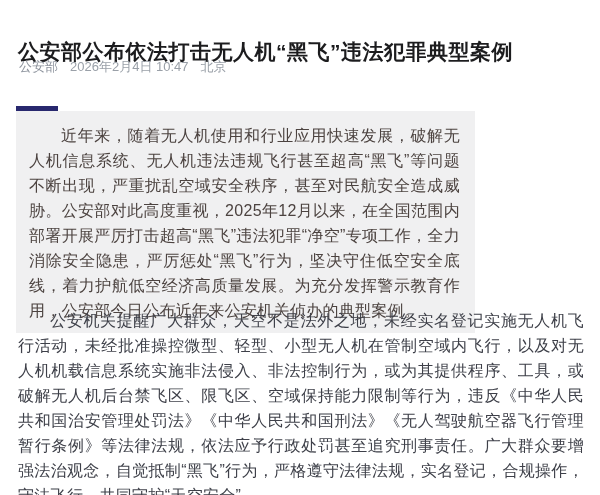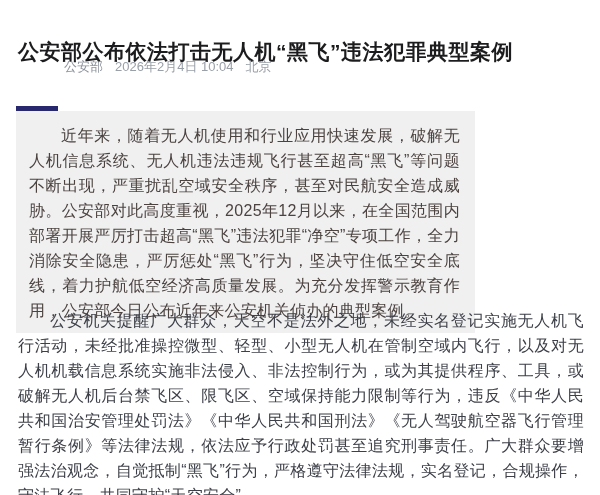--- a/index.html
+++ b/index.html
@@ -29,21 +29,21 @@
   .byline {
     position: absolute;
     left: 19px;
     top: 58px;
     display: flex;
     align-items: center;
     gap: 12px;
     font-size: 13px;
     color: #9aa0a8;
   }
-  .byline .source { color: #8d939d; margin-left: 45px; }
+  .byline .source { color: #8d939d; }
   .accent-bar {
     position: absolute;
     left: 16px;
     top: 106px;
     width: 42px;
     height: 5px;
     background: #28286e;
   }
   .lead-block {
     position: absolute;
@@ -79,21 +79,21 @@
 </style>
 </head>
 <body>
 
 <div class="page">
 
   <h1 class="article-title">公安部公布依法打击无人机“黑飞”违法犯罪典型案例</h1>
 
   <div class="byline">
     <span class="source">公安部</span>
-    <span class="datetime">2026年2月4日 10:04</span>
+    <span class="datetime">2026年2月4日 10:47</span>
     <span class="location">北京</span>
   </div>
 
   <div class="accent-bar"></div>
 
   <div class="lead-block">
     <p>近年来，随着无人机使用和行业应用快速发展，破解无人机信息系统、无人机违法违规飞行甚至超高“黑飞”等问题不断出现，严重扰乱空域安全秩序，甚至对民航安全造成威胁。公安部对此高度重视，2025年12月以来，在全国范围内部署开展严厉打击超高“黑飞”违法犯罪“净空”专项工作，全力消除安全隐患，严厉惩处“黑飞”行为，坚决守住低空安全底线，着力护航低空经济高质量发展。为充分发挥警示教育作用，公安部今日公布近年来公安机关侦办的典型案例。</p>
   </div>
 
   <p class="body-paragraph">公安机关提醒广大群众，天空不是法外之地，未经实名登记实施无人机飞行活动，未经批准操控微型、轻型、小型无人机在管制空域内飞行，以及对无人机机载信息系统实施非法侵入、非法控制行为，或为其提供程序、工具，或破解无人机后台禁飞区、限飞区、空域保持能力限制等行为，违反《中华人民共和国治安管理处罚法》《中华人民共和国刑法》《无人驾驶航空器飞行管理暂行条例》等法律法规，依法应予行政处罚甚至追究刑事责任。广大群众要增强法治观念，自觉抵制“黑飞”行为，严格遵守法律法规，实名登记，合规操作，守法飞行，共同守护“天空安全”。</p>

